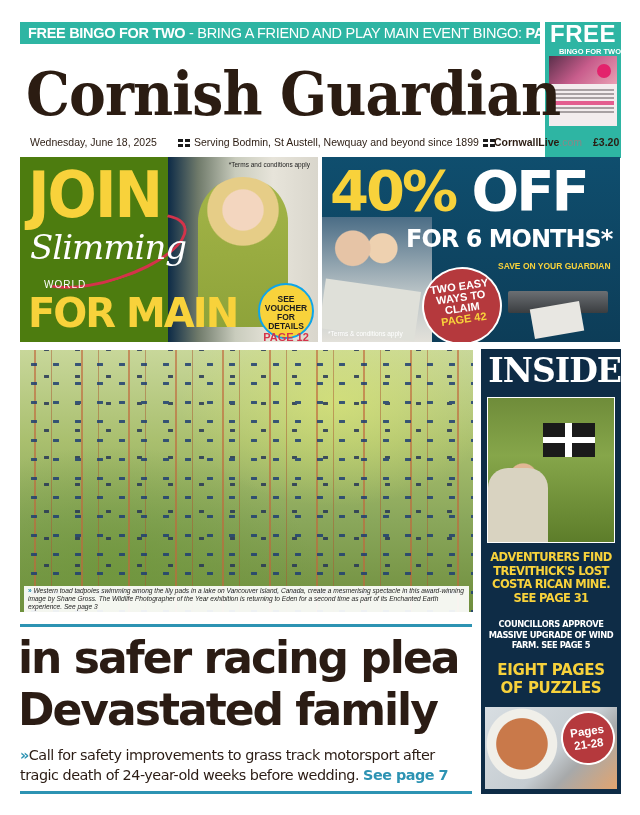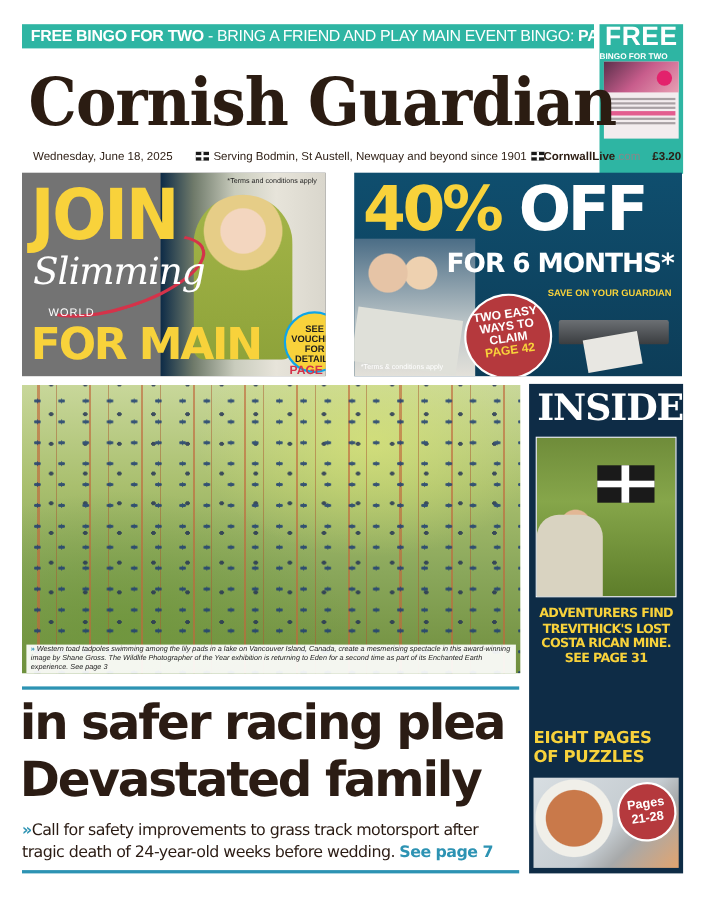--- a/index.html
+++ b/index.html
@@ -6,21 +6,21 @@
   html, body { width: 640px; height: 815px; background: #ffffff; overflow: hidden; }
   body { position: relative; font-family: "Liberation Sans", sans-serif; color: #2a1d14; }
 
   
   .strap { position: absolute; left: 20px; top: 22px; width: 520px; height: 22px; background: #2eb5a3; color: #fff;
            font-family: "Liberation Sans", sans-serif; font-size: 14.5px; line-height: 22px; padding-left: 8px; white-space: nowrap; letter-spacing: -0.3px; transform-origin: left; }
   .strap b { font-weight: bold; }
   .strap .light { font-weight: normal; }
   .bingo-thumb { position: absolute; left: 545px; top: 22px; width: 76px; height: 136px; background: #2eb5a3; overflow: hidden; }
   .bingo-thumb .free { color: #fff; font-weight: bold; font-size: 24px; line-height: 24px; text-align: center; letter-spacing: 0.5px; font-family: "Liberation Sans", sans-serif; }
-  .bingo-thumb .sub { color: #fff; font-weight: bold; font-size: 7.5px; text-align: left; margin-top: 1px; }
+  .bingo-thumb .sub { color: #fff; font-weight: bold; font-size: 7.5px; text-align: right; margin-top: 1px; }
   .bingo-thumb .inner { position: absolute; left: 4px; top: 34px; width: 68px; height: 70px; background: #f3ecee; }
   .bingo-thumb .pic { height: 28px; background: linear-gradient(135deg, #5a2f4a, #c85d8c 50%, #e9a0b4); position: relative; }
   .bingo-thumb .pic .dot { position: absolute; right: 6px; top: 8px; width: 14px; height: 14px; border-radius: 50%; background: #e3226c; }
   .bingo-thumb .lines { padding: 3px; }
   .bingo-thumb .lines i { display: block; height: 2px; background: #a8a0a3; margin: 2px 0; }
   .bingo-thumb .lines i.pink { background: #e35d8f; height: 4px; }
 
   
   .masthead { position: absolute; left: 26px; top: 58px; width: 512px; height: 72px;
               font-family: "DejaVu Serif", serif; font-weight: bold; font-size: 60px; line-height: 72px; color: #2b1c12;
@@ -31,21 +31,21 @@
   .dateline .date { position: absolute; left: 30px; top: 4px; }
   .dateline .serving { position: absolute; left: 174px; top: 4px; white-space: nowrap; }
   .dateline .flag { display: inline-block; width: 12px; height: 8px; background: #1a1a1a; vertical-align: -1px; margin: 0 4px; position: relative; }
   .dateline .flag:before { content: ""; position: absolute; left: 5px; top: 0; width: 2px; height: 8px; background: #fff; }
   .dateline .flag:after { content: ""; position: absolute; left: 0; top: 3px; width: 12px; height: 2px; background: #fff; }
   .dateline .site { position: absolute; left: 494px; top: 4px; }
   .dateline .site span { color: #888; }
   .dateline .price { position: absolute; left: 593px; top: 4px; font-weight: bold; }
 
   
-  .promo-left { position: absolute; left: 20px; top: 157px; width: 276px; height: 185px; background: #737373; overflow: hidden; }
+  .promo-left { position: absolute; left: 20px; top: 157px; width: 298px; height: 185px; background: #4d7c0f; overflow: hidden; }
   .promo-left .photo { position: absolute; right: 0; top: 0; width: 150px; height: 185px;
        background: linear-gradient(90deg, #0d2b47 0%, #6f7a6a 20%, #c9ccbd 45%, #e7e4da 70%, #d9d6cc 100%); }
   .promo-left .person { position: absolute; right: 30px; top: 20px; width: 90px; height: 150px; border-radius: 45px 45px 10px 10px;
        background: radial-gradient(circle at 50% 22%, #f3d6bf 0 16%, #e6cd87 17% 28%, transparent 29%), linear-gradient(#a4b548, #8ea33a); }
   .promo-left .join { position: absolute; left: 8px; top: 6px; color: #f8d23b; font-family: "DejaVu Sans", sans-serif; font-weight: bold; font-size: 58px; line-height: 58px; letter-spacing: -2px; transform: scaleY(1.1); transform-origin: top left; }
   .promo-left .slimming { position: absolute; left: 10px; top: 72px; color: #fff; font-family: "DejaVu Serif", serif; font-style: italic; font-size: 34px; line-height: 36px; letter-spacing: -1px; }
   .promo-left .world { position: absolute; left: 24px; top: 122px; color: #fff; font-size: 10px; letter-spacing: 1px; }
   .promo-left .ring { position: absolute; left: 10px; top: 64px; width: 160px; height: 60px; border: 3px solid #d4334a; border-radius: 50%; transform: rotate(-18deg); border-left-color: transparent; border-top-color: transparent; }
   .promo-left .forfree { position: absolute; left: 8px; top: 134px; color: #f8d23b; font-family: "DejaVu Sans", sans-serif; font-weight: bold; font-size: 40px; line-height: 44px; letter-spacing: -2px; }
   .promo-left .terms { position: absolute; right: 8px; top: 4px; color: #222; font-size: 6.5px; line-height: 7px; text-align: right; }
@@ -99,21 +99,21 @@
   .inside { position: absolute; left: 481px; top: 349px; width: 140px; height: 445px; background: #0e2c46; }
   .inside .title { position: absolute; left: 0; top: 2px; width: 140px; text-align: right; color: #fff; font-family: "DejaVu Serif", serif; font-weight: bold; font-size: 33px; line-height: 40px; letter-spacing: -1px; }
   .inside .photo { position: absolute; left: 6px; top: 48px; width: 128px; height: 146px; border: 1px solid #fff;
        background: radial-gradient(circle at 28% 55%, #e2b795 0 11%, transparent 12%), linear-gradient(180deg, #6f8c3a 0%, #86a64a 40%, #5d7d2a 100%); overflow: hidden; }
   .inside .photo .flag { position: absolute; left: 55px; top: 25px; width: 52px; height: 34px; background: #1a1a1a; }
   .inside .photo .flag:before { content: ""; position: absolute; left: 22px; top: 0; width: 7px; height: 34px; background: #fff; }
   .inside .photo .flag:after { content: ""; position: absolute; left: 0; top: 14px; width: 52px; height: 6px; background: #fff; }
   .inside .photo .selfie { position: absolute; left: 0; top: 70px; width: 60px; height: 80px; background: #d9d3c1; border-radius: 20px 20px 0 0; }
   .inside .story1 { position: absolute; left: 4px; top: 202px; width: 132px; text-align: center; color: #f8d23b; font-family: "DejaVu Sans", sans-serif; font-weight: bold; font-size: 11.5px; line-height: 13.5px; letter-spacing: -0.6px; }
   .inside .story2 { position: absolute; left: 4px; top: 270px; width: 132px; text-align: center; color: #fff; font-family: "DejaVu Sans", sans-serif; font-weight: bold; font-size: 8.3px; line-height: 10.5px; letter-spacing: -0.4px; }
-  .inside .puzzles { position: absolute; left: 4px; top: 312px; width: 132px; text-align: left; color: #f8d23b; font-family: "DejaVu Sans", sans-serif; font-weight: bold; font-size: 15px; line-height: 18px; letter-spacing: -0.3px; }
+  .inside .puzzles { position: absolute; left: 4px; top: 312px; width: 132px; text-align: center; color: #f8d23b; font-family: "DejaVu Sans", sans-serif; font-weight: bold; font-size: 15px; line-height: 18px; letter-spacing: -0.3px; }
   .inside .puzzle-photo { position: absolute; left: 4px; top: 358px; width: 132px; height: 82px;
        background: radial-gradient(circle at 28% 45%, #c9794a 0 24%, #f0efe9 25% 33%, transparent 34%), linear-gradient(135deg, #d8dee2 0%, #c5ccd1 55%, #a7a9aa 70%, #e2a46f 100%); overflow: hidden; }
   .inside .pages-badge { position: absolute; right: 2px; top: 4px; width: 54px; height: 54px; border-radius: 50%; background: #b5393d; border: 2px solid #fff;
        color: #fff; font-weight: bold; font-size: 11.5px; line-height: 13px; text-align: center; padding-top: 12px; transform: rotate(-8deg); }
 </style>
 </head>
 <body>
 
 <div class="strap">
   <b>FREE BINGO FOR TWO</b><span class="light"> - BRING A FRIEND AND PLAY MAIN EVENT BINGO: </span><b>PAGE 8</b>
@@ -133,21 +133,21 @@
         <i></i>
         <i></i>
       </div>
   </div>
 </div>
 
 <div class="masthead">Cornish Guardian</div>
 
 <div class="dateline">
   <span class="date">Wednesday, June 18, 2025</span>
-  <span class="serving"><span class="flag"></span><span>Serving Bodmin, St Austell, Newquay and beyond since 1901</span><span class="flag"></span></span>
+  <span class="serving"><span class="flag"></span><span>Serving Bodmin, St Austell, Newquay and beyond since 1899</span><span class="flag"></span></span>
   <span class="site"><b>CornwallLive</b><span>.com</span></span>
   <span class="price">£3.20</span>
 </div>
 
 <div class="promo-left">
   <div class="photo"></div>
   <div class="person"></div>
   <div class="join">JOIN</div>
   <div class="ring"></div>
   <div class="slimming">Slimming</div>
@@ -194,20 +194,21 @@
 </div>
 <div class="rule" style="top:791px;"></div>
 
 <div class="inside">
   <div class="title">INSIDE</div>
   <div class="photo">
     <div class="flag"></div>
     <div class="selfie"></div>
   </div>
   <div class="story1">ADVENTURERS FIND TREVITHICK'S LOST COSTA RICAN MINE. SEE PAGE 31</div>
+  <div class="story2">COUNCILLORS APPROVE MASSIVE UPGRADE OF WIND FARM. SEE PAGE 5</div>
   <div class="puzzles">EIGHT PAGES OF PUZZLES</div>
   <div class="puzzle-photo">
     <div class="pages-badge">
       <div>Pages</div>
       <div>21-28</div>
     </div>
   </div>
 </div>
 
 </body></html>

